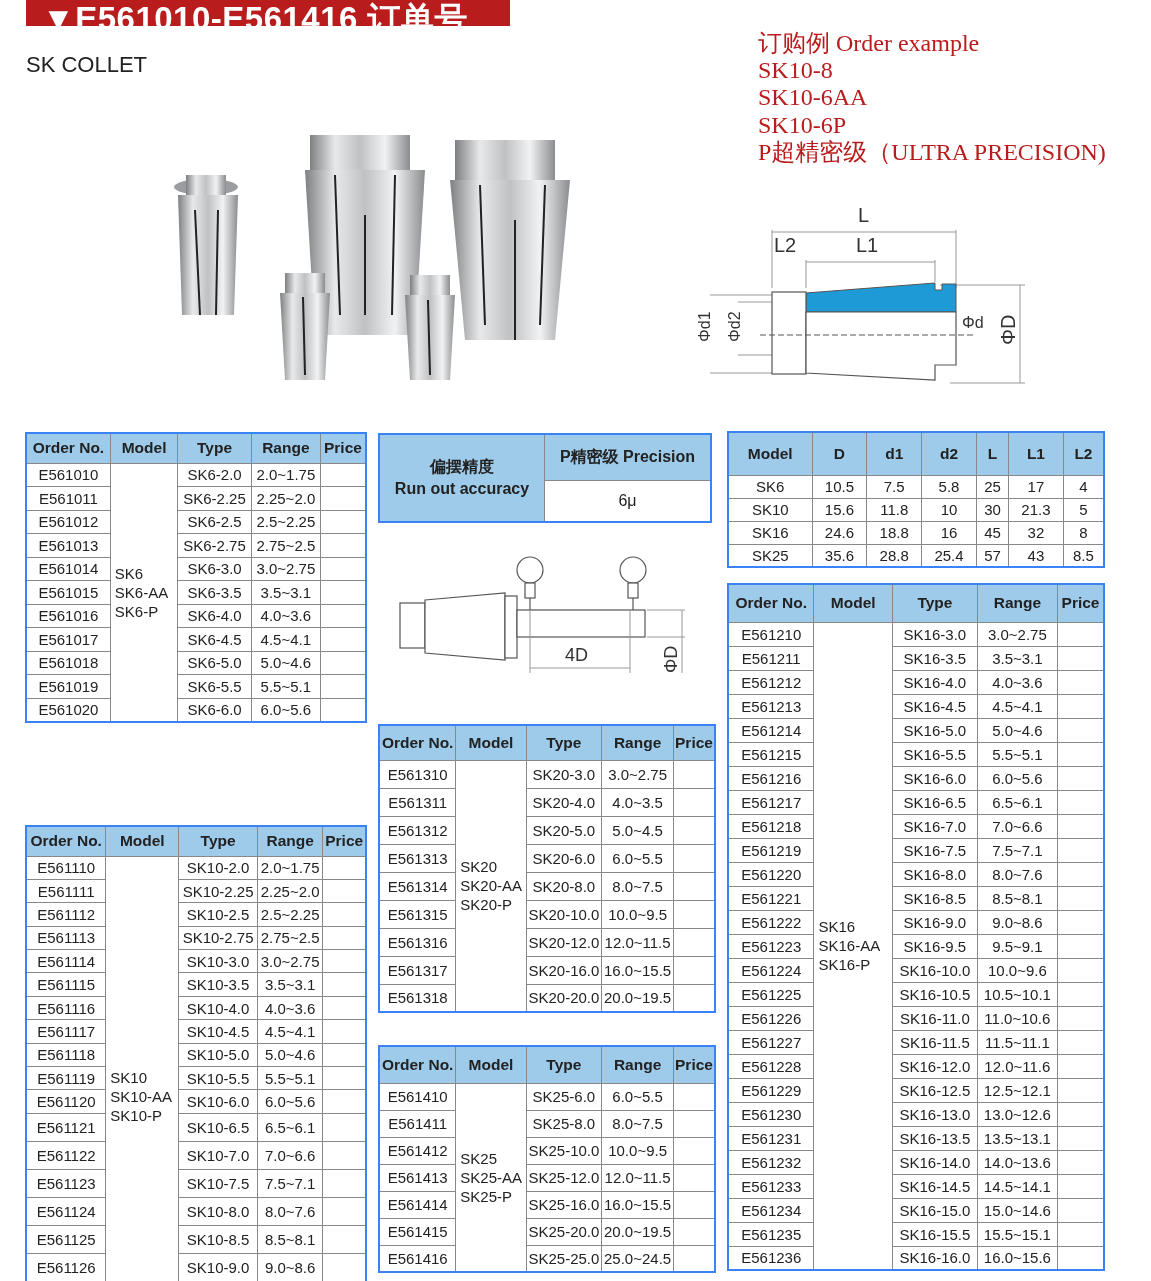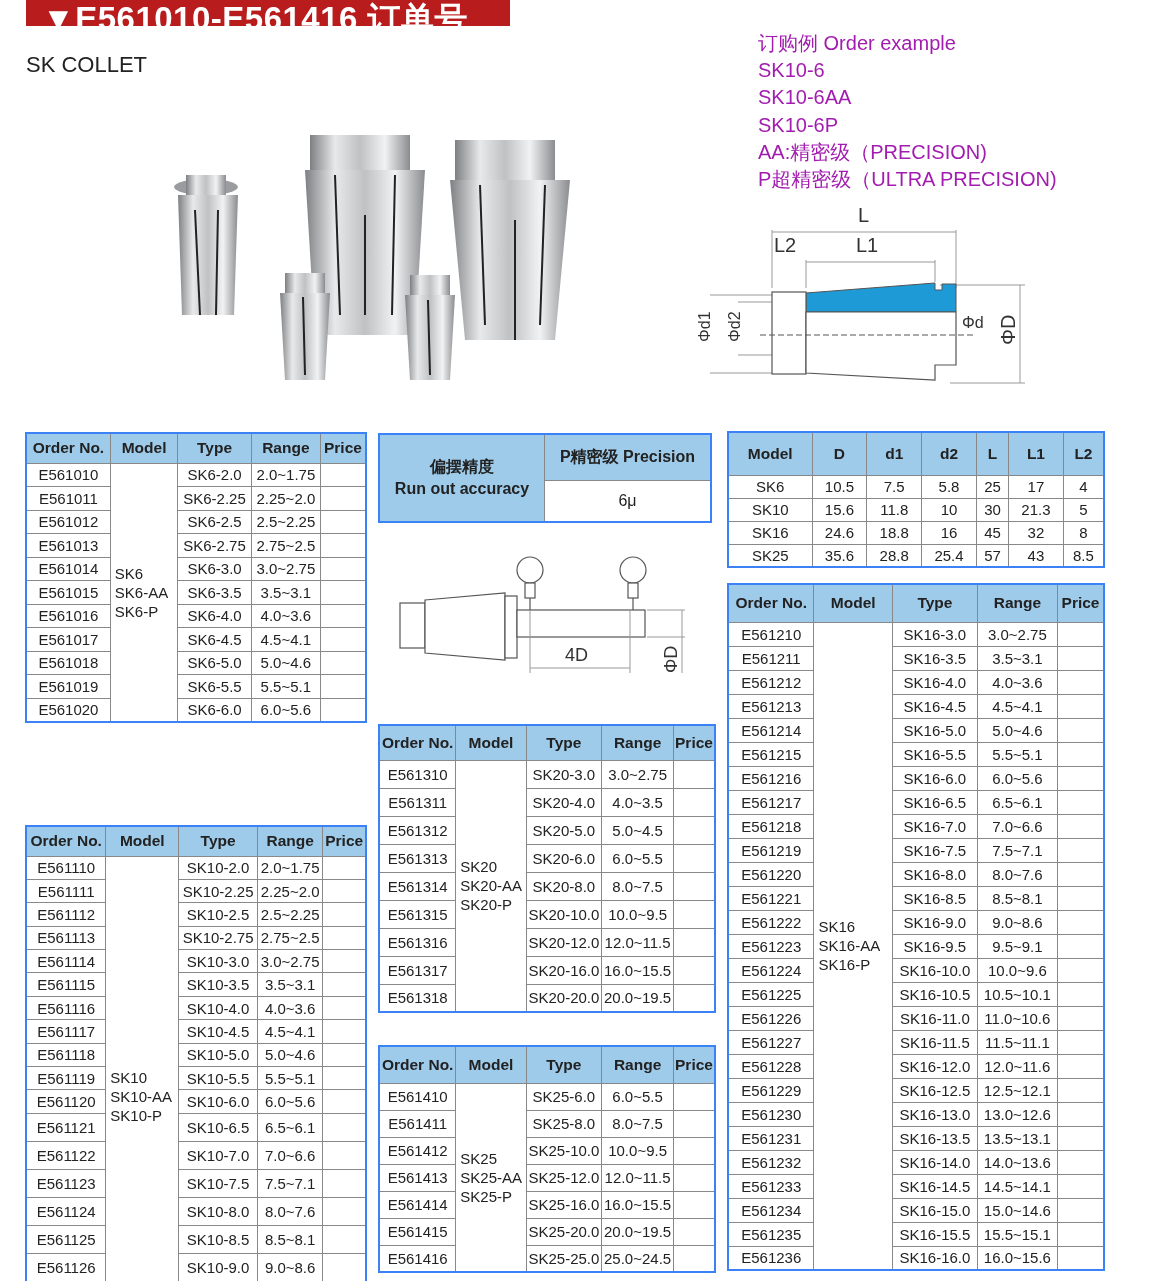--- a/index.html
+++ b/index.html
@@ -1,21 +1,21 @@
 <!DOCTYPE html>
 <html><head>
 <meta charset="utf-8">
 <style>
   * { box-sizing: border-box; margin: 0; padding: 0; }
   body { width: 1151px; height: 1281px; background: #ffffff; position: relative; overflow: hidden;
          font-family: "Liberation Sans", "DejaVu Sans", sans-serif; color: #222; }
   .banner { position: absolute; left: 26px; top: 0; width: 484px; height: 26px; background: #b91c1c;
             color: #fff; font-weight: bold; font-size: 33px; line-height: 38px; padding-left: 16px; letter-spacing: 0.5px; }
   .subtitle { position: absolute; left: 26px; top: 52px; font-size: 22px; color: #222; }
-  .order-example { position: absolute; left: 758px; top: 30px; font-size: 20px; line-height: 27.2px; color: #a21caf; }
+  .order-example { position: absolute; left: 758px; top: 30px; font-size: 24px; line-height: 27.2px; color: #b91c1c; font-family: Liberation Serif, serif; }
   .photo { position: absolute; left: 160px; top: 125px; width: 420px; height: 260px; }
   .dim-drawing { position: absolute; left: 690px; top: 200px; width: 340px; height: 190px; }
   .runout-drawing { position: absolute; left: 385px; top: 548px; width: 320px; height: 130px; }
 
   table { position: absolute; border-collapse: collapse; border: 2px solid #3b82f6; font-size: 15px; }
   th { background: #9fcbea; font-weight: bold; color: #222; border: 1px solid #888; font-size: 15.5px; white-space: nowrap; }
   td { border: 1px solid #888; text-align: center; white-space: nowrap; color: #222; }
   td.model { text-align: left; padding-left: 4px; line-height: 19px; vertical-align: middle; }
 
   #t-sk6 { left: 25px; top: 432px; width: 342px; }
@@ -43,24 +43,23 @@
   #t-runout td { height: 42px; font-size: 16px; }
 </style>
 </head>
 <body>
 
 <div class="banner">▼E561010-E561416 订单号</div>
 <div class="subtitle">SK COLLET</div>
 
 <div class="order-example">
   <div>订购例 Order example</div>
-  <div>SK10-6</div>
+  <div>SK10-8</div>
   <div>SK10-6AA</div>
   <div>SK10-6P</div>
-  <div>AA:精密级（PRECISION)</div>
   <div>P超精密级（ULTRA PRECISION)</div>
 </div>
 
 <svg class="photo" viewBox="0 0 420 260">
   <defs>
     <linearGradient id="steel" x1="0" x2="1" y1="0" y2="0">
       <stop offset="0" stop-color="#7d7f82"></stop>
       <stop offset="0.25" stop-color="#e8e9ea"></stop>
       <stop offset="0.5" stop-color="#bfc1c3"></stop>
       <stop offset="0.75" stop-color="#f1f2f3"></stop>

